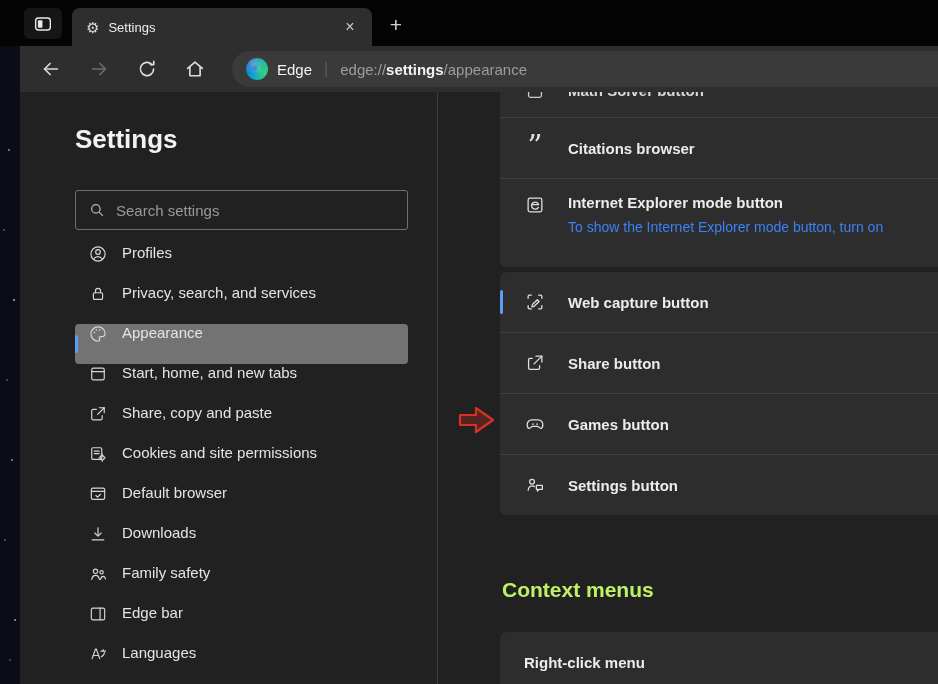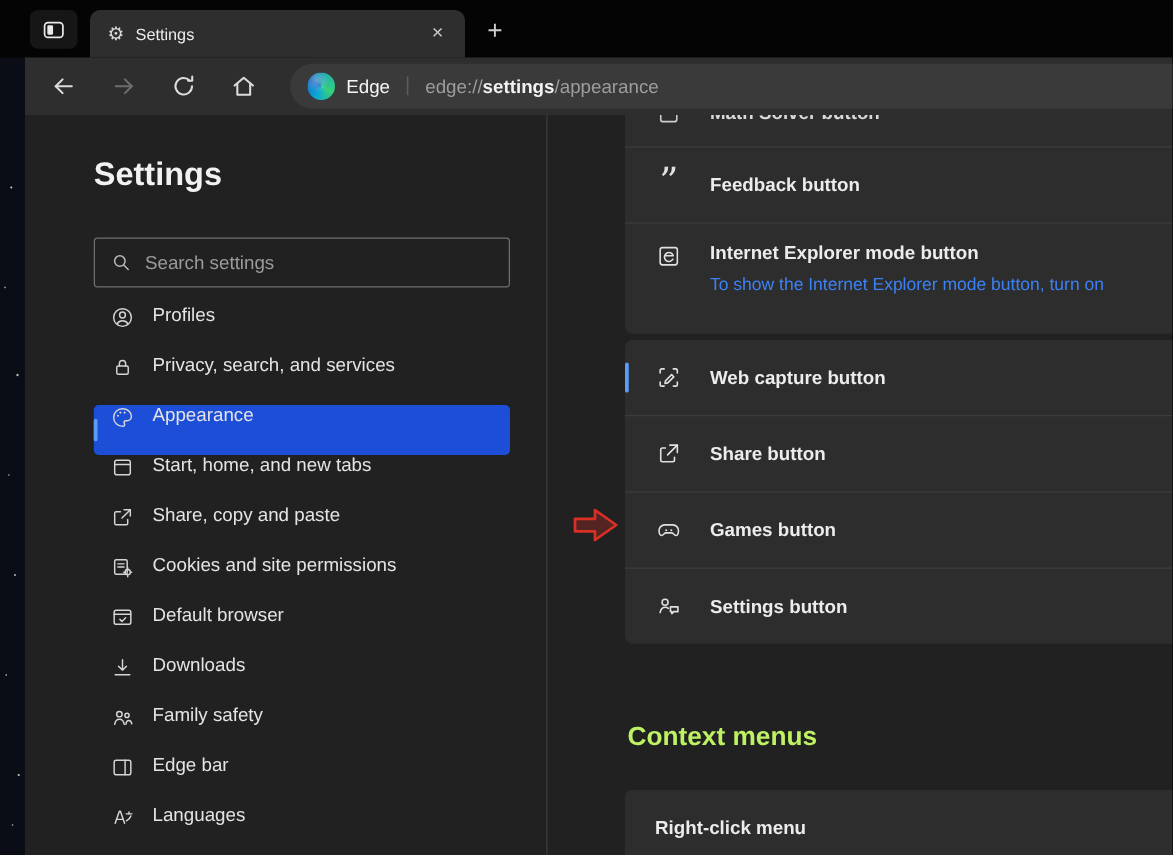--- a/index.html
+++ b/index.html
@@ -55,21 +55,21 @@
   
   .page-title { position:absolute; left:55px; top:32px; font-size:26px; font-weight:600; color:#f2f2f2; }
   .searchbox { position:absolute; left:55px; top:98px; width:333px; height:40px;
     border:1px solid #6f6f6f; border-radius:3px; display:flex; align-items:center; gap:10px; padding:0 12px; }
   .searchbox svg { stroke:#b9b9b9; fill:none; stroke-width:1.6; stroke-linecap:round; }
   .searchbox input { flex:1; background:transparent; border:none; outline:none; color:#e8e8e8; font-size:15px; }
   .searchbox input::placeholder { color:#9a9a9a; }
   .navlist { position:absolute; left:55px; top:152px; width:333px; }
   .nav-item { position:relative; height:40px; display:flex; align-items:flex-start; gap:14px;
     padding:0 13px; border-radius:4px; color:#e4e4e4; font-size:15px; cursor:default; }
-  .nav-item.selected { background:#1d4ed8; }
+  .nav-item.selected { background:#737373; }
   .nav-item.selected::before { content:""; position:absolute; left:0; top:11px; bottom:11px;
     width:3px; border-radius:2px; background:#5a9cf8; }
   .sicon { width:20px; height:20px; flex:0 0 auto; display:flex; }
   .sicon svg { width:20px; height:20px; stroke:#d6d6d6; fill:none; stroke-width:1.4;
     stroke-linecap:round; stroke-linejoin:round; }
   .sicon .dot { fill:#d6d6d6; stroke:none; }
 
   
   .pane { position:absolute; left:480px; top:0; right:0; bottom:0; }
   .cardgroup { position:absolute; left:0; right:-12px; background:#2d2d2d; }
@@ -300,21 +300,21 @@
                 </svg>
               </span>
             <span class="rlabel">Math Solver button</span>
           </div>
         </div>
         <div class="rowdiv"></div>
         <div class="row">
           <span class="ricon">
             <span class="quote-glyph">”</span>
             </span>
-          <span class="rlabel">Feedback button</span>
+          <span class="rlabel">Citations browser</span>
         </div>
         <div class="rowdiv"></div>
         <div class="row two">
           <span class="ricon">
               <svg viewBox="0 0 24 24">
             <rect x="4.5" y="4.5" width="15" height="15" rx="2"></rect>
             <path d="M15.6 14.6a3.9 3.9 0 1 1 .3-3.1H8.4"></path>
               </svg>
             </span>
           <span>

